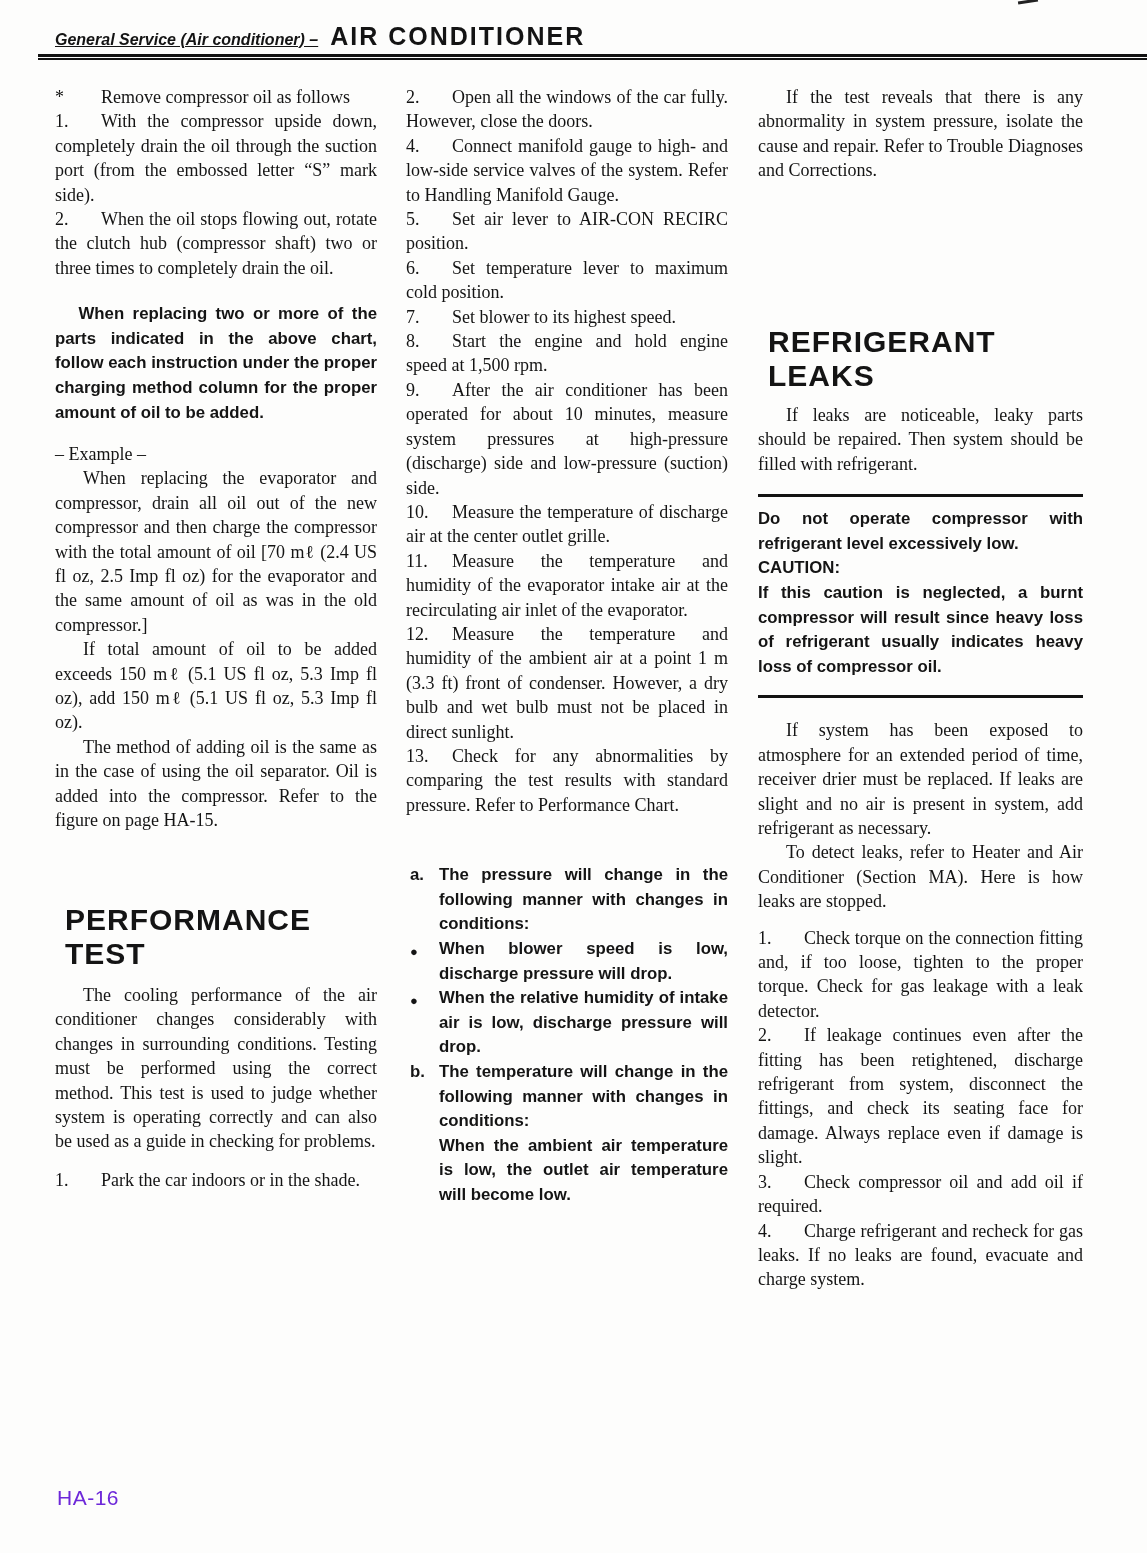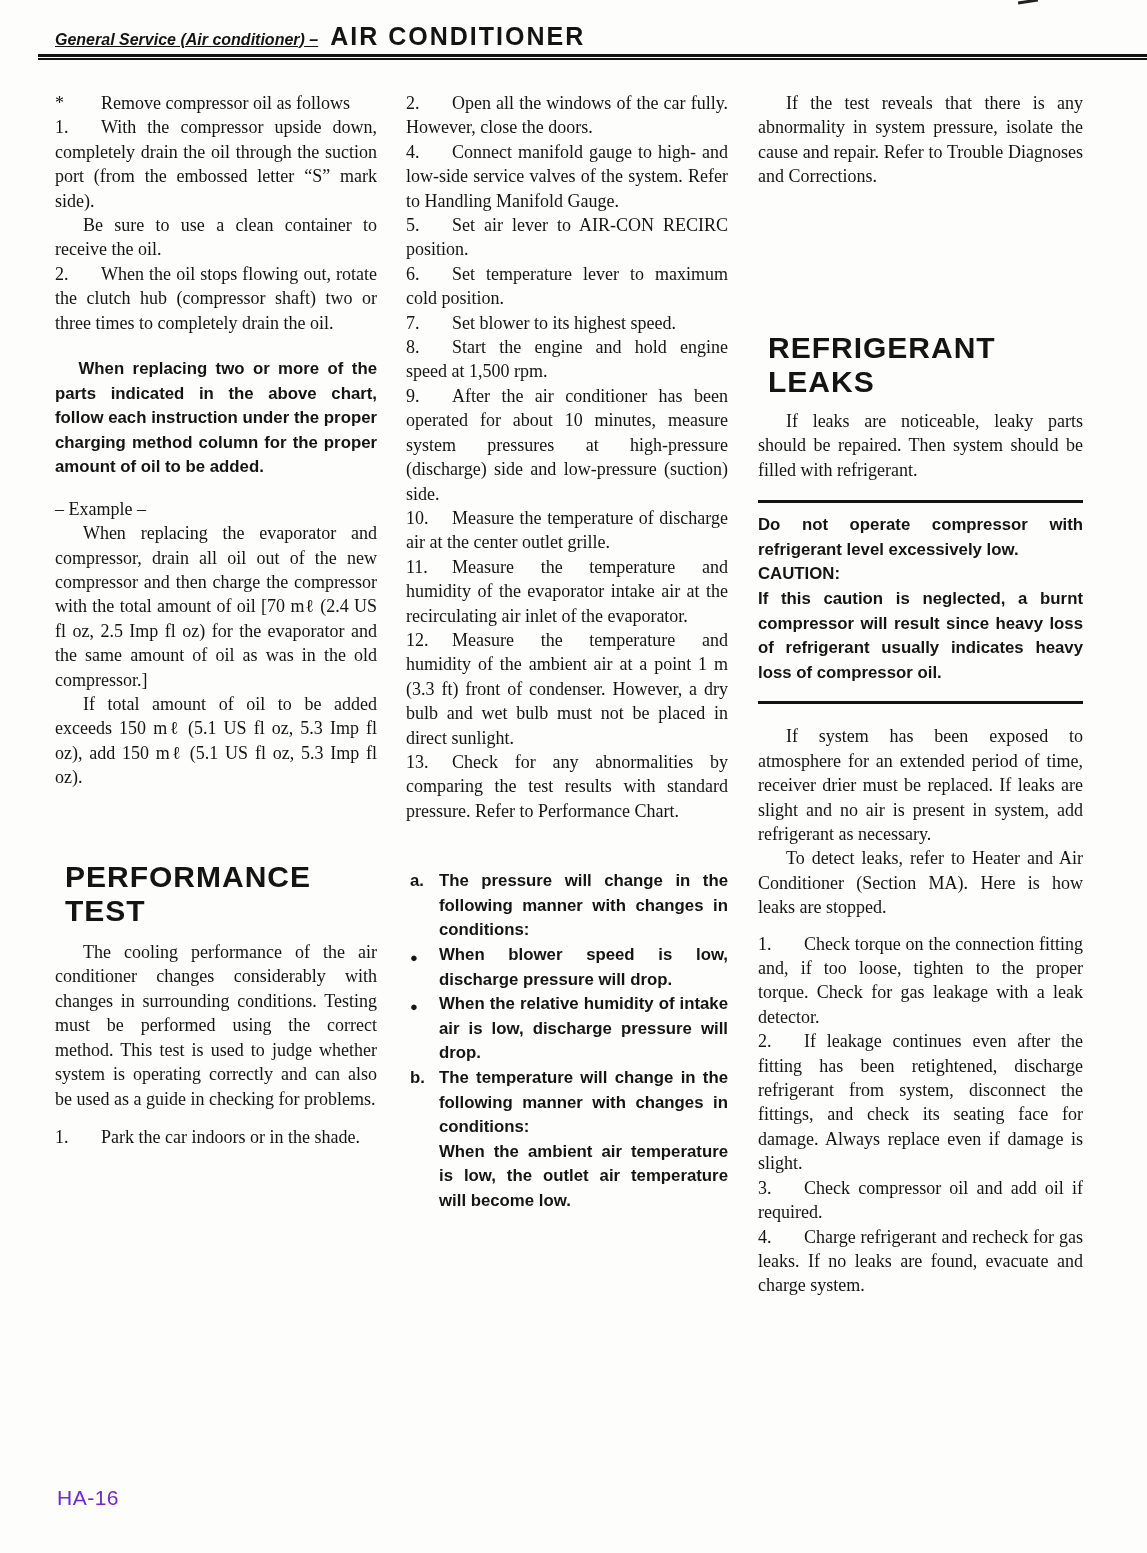--- a/index.html
+++ b/index.html
@@ -9,21 +9,21 @@
   }
   .page{position:absolute;inset:0;}
   
   .hdr{position:absolute;left:55px;top:22px;right:10px;white-space:nowrap;}
   .hdr-italic{font-family:"Liberation Sans",sans-serif;font-style:italic;font-weight:600;font-size:16px;text-decoration:underline;}
   .hdr-bold{font-family:"Liberation Sans",sans-serif;font-weight:bold;font-size:25px;letter-spacing:2px;margin-left:8px;}
   .hdr-rule{position:absolute;left:38px;right:0;top:54px;height:6px;
     background:linear-gradient(#121212 0 3px, transparent 3px 4px, #121212 4px 6px);}
   .artifact{position:absolute;left:1018px;top:0;width:20px;height:3px;background:#222;transform:rotate(-8deg);}
   
-  .col{position:absolute;top:91px;text-align:justify;}
+  .col{position:absolute;top:85px;text-align:justify;}
   #col-left{left:55px;width:322px;}
   #col-mid{left:406px;width:322px;}
   #col-right{left:758px;width:325px;}
   p.body{font-size:18px;line-height:24.4px;margin:0;}
   p.indent{text-indent:1.55em;}
   .slabel{display:inline-block;min-width:46px;}
   .bsans{font-family:"Liberation Sans",sans-serif;font-weight:bold;font-size:16.8px;line-height:24.6px;}
   .bold-note{margin-top:22px;text-indent:1.4em;}
   .example{margin-top:24px;}
   .h1{font-family:"Liberation Sans",sans-serif;font-weight:bold;font-size:30px;line-height:1.14;
@@ -56,26 +56,26 @@
   <div class="hdr">
     <span class="hdr-italic">General Service (Air conditioner) –</span>
     <span class="hdr-bold">AIR CONDITIONER</span>
   </div>
   <div class="hdr-rule"></div>
   <div class="artifact"></div>
 
   <section class="col" id="col-left">
     <p class="body"><span class="slabel">*</span><span>Remove compressor oil as follows</span></p>
     <p class="body"><span class="slabel">1.</span><span>With the compressor upside down, completely drain the oil through the suction port (from the embossed letter “S” mark side).</span></p>
-    <p class="body indent">Be sure to use a clean container to receive the oil.</p>
     <p class="body"><span class="slabel">2.</span><span>When the oil stops flowing out, rotate the clutch hub (compressor shaft) two or three times to completely drain the oil.</span></p>
     <p class="bsans bold-note">When replacing two or more of the parts indicated in the above chart, follow each instruction under the proper charging method column for the proper amount of oil to be added.</p>
     <p class="body example">– Example –</p>
     <p class="body indent">When replacing the evaporator and compressor, drain all oil out of the new compressor and then charge the compressor with the total amount of oil [70 mℓ (2.4 US fl oz, 2.5 Imp fl oz) for the evaporator and the same amount of oil as was in the old compressor.]</p>
     <p class="body indent">If total amount of oil to be added exceeds 150 mℓ (5.1 US fl oz, 5.3 Imp fl oz), add 150 mℓ (5.1 US fl oz, 5.3 Imp fl oz).</p>
+    <p class="body indent">The method of adding oil is the same as in the case of using the oil separator. Oil is added into the compressor. Refer to the figure on page HA-15.</p>
     <h2 class="h1" id="perf-heading">PERFORMANCE TEST</h2>
     <p class="body indent">The cooling performance of the air conditioner changes considerably with changes in surrounding conditions. Testing must be performed using the correct method. This test is used to judge whether system is operating correctly and can also be used as a guide in checking for problems.</p>
     <p class="body" id="park-step"><span class="slabel">1.</span><span>Park the car indoors or in the shade.</span></p>
   </section>
 
   <section class="col" id="col-mid">
     <p class="body"><span class="slabel">2.</span><span>Open all the windows of the car fully. However, close the doors.</span></p>
     <p class="body"><span class="slabel">4.</span><span>Connect manifold gauge to high- and low-side service valves of the system. Refer to Handling Manifold Gauge.</span></p>
     <p class="body"><span class="slabel">5.</span><span>Set air lever to AIR-CON RECIRC position.</span></p>
     <p class="body"><span class="slabel">6.</span><span>Set temperature lever to maximum cold position.</span></p>

